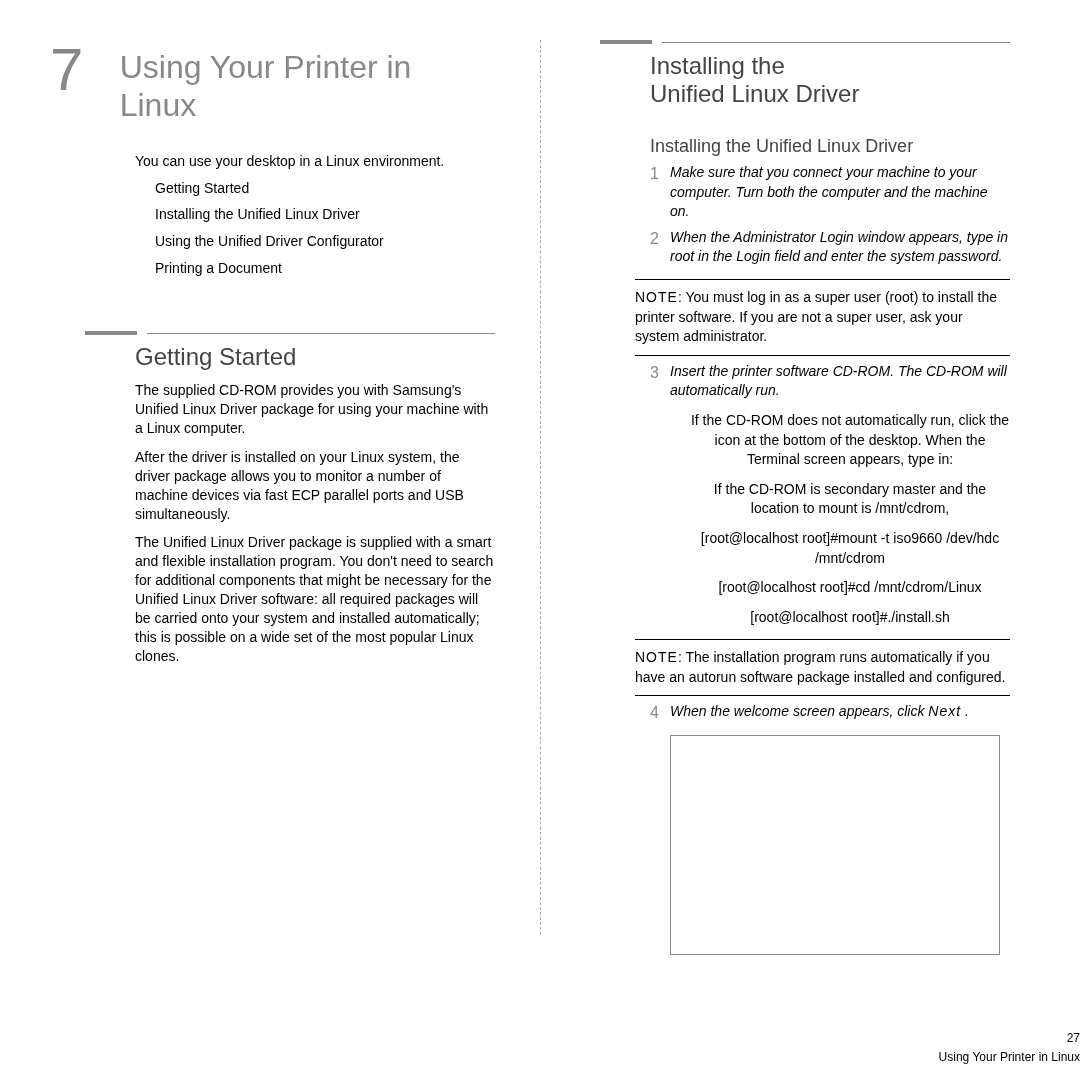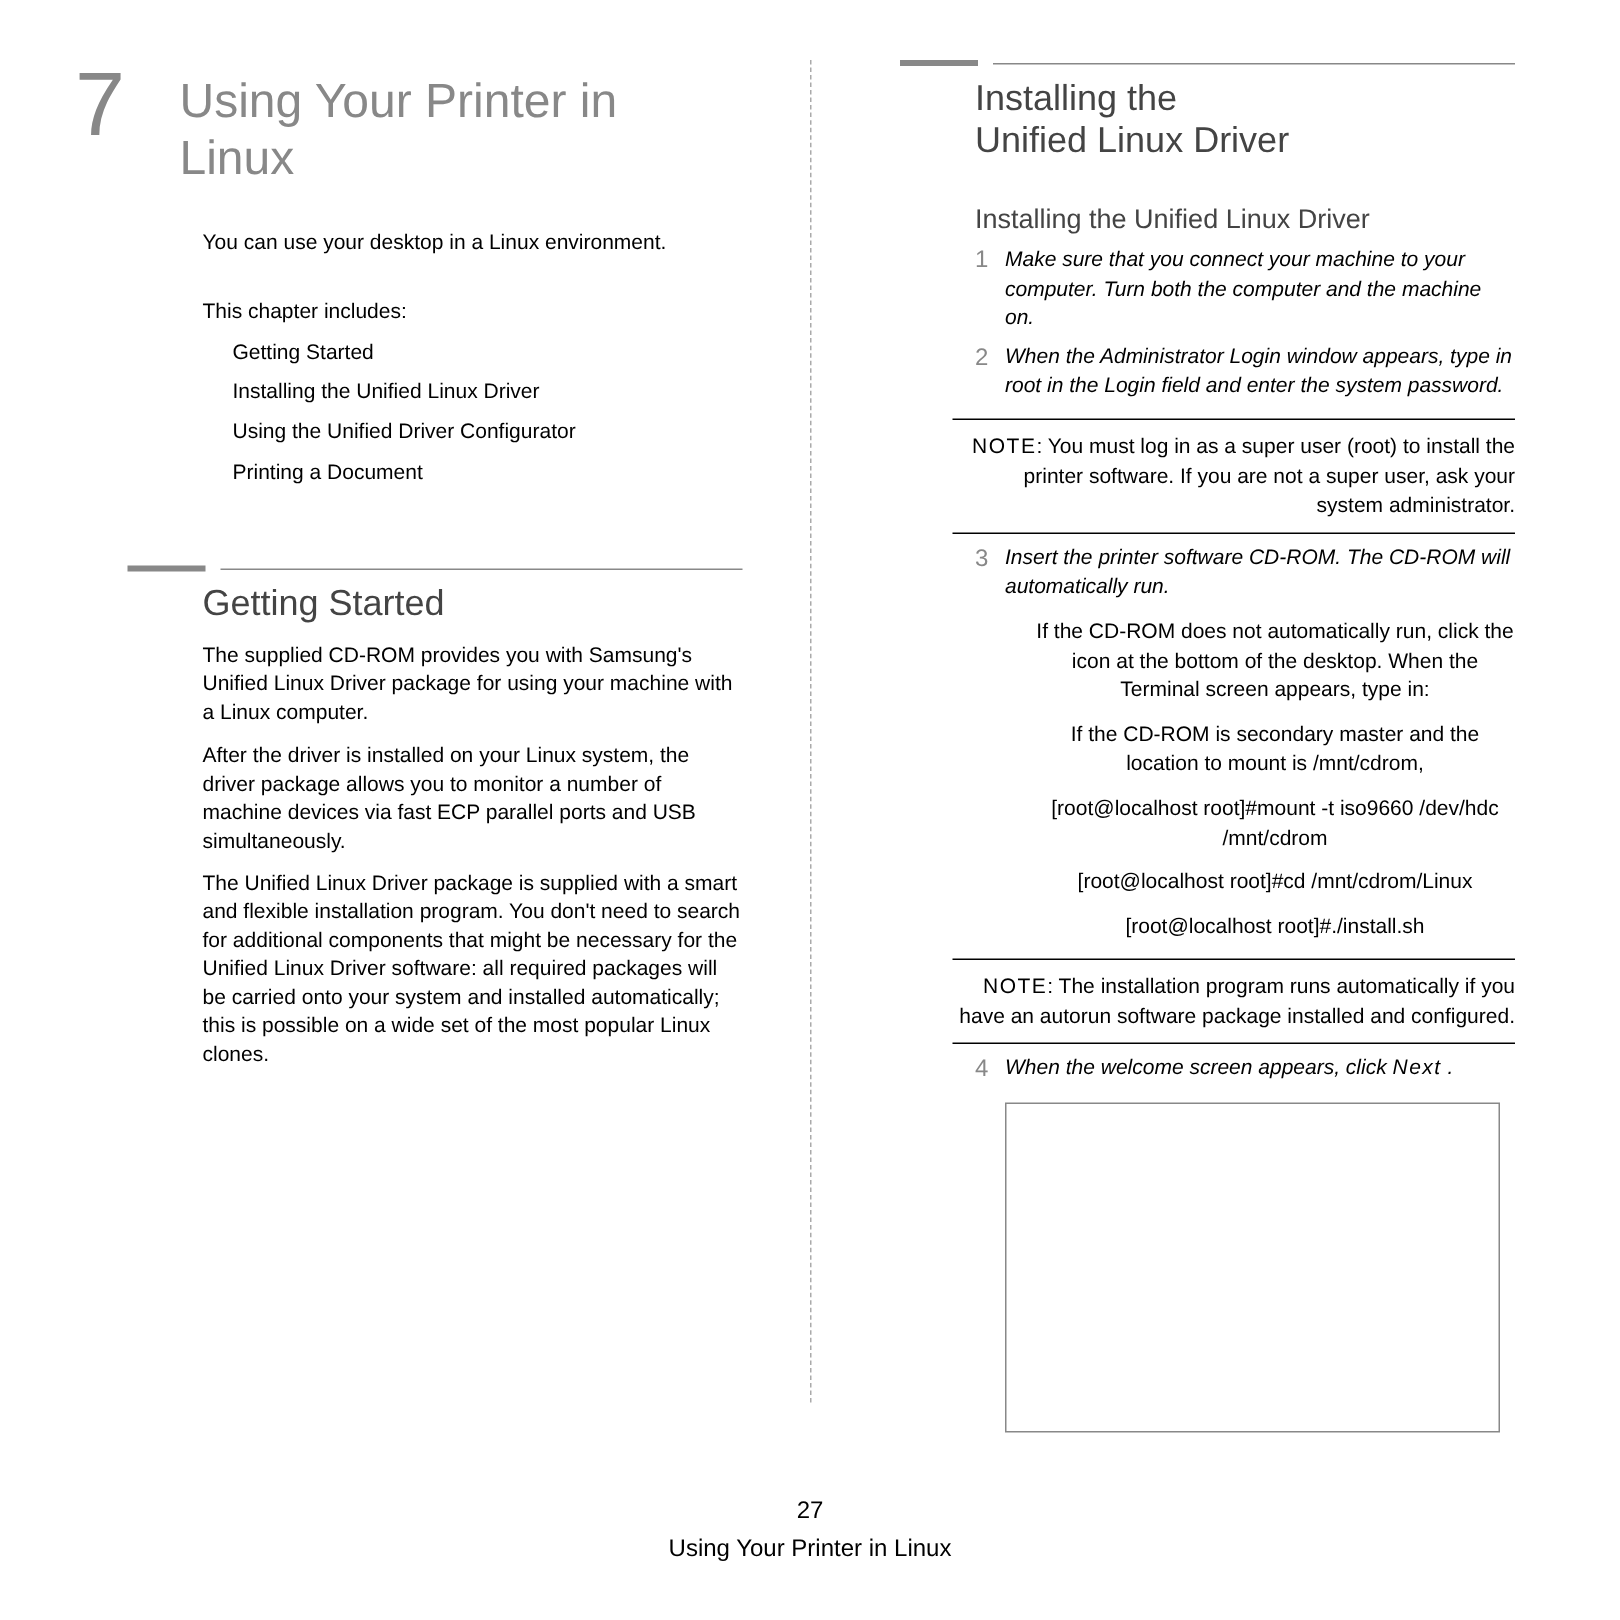--- a/index.html
+++ b/index.html
@@ -80,39 +80,38 @@
   .num-item { display: flex; font-size: 14px; margin-top: 6px; line-height: 1.4; }
   .num-item .n { width: 20px; color: #888; font-size: 16px; font-weight: 400; flex-shrink: 0;}
   .num-item .t { flex: 1; font-style: italic; }
   .note-box {
     border-top: 1px solid #000;
     border-bottom: 1px solid #000;
     padding: 8px 0;
     margin-top: 12px;
     font-size: 14px;
     line-height: 1.4;
-    text-align: right;
   }
   .note-box .smallcaps { font-variant: small-caps; letter-spacing: 1px;}
   .sub-indent { padding-left: 40px; font-size: 14px; margin-top: 10px; line-height: 1.4; text-align: center;}
   .mono { font-family: Arial, Helvetica, sans-serif; }
   .screenshot-box {
     border: 1px solid #888;
     height: 220px;
     margin-top: 10px;
     margin-left: 40px;
     margin-right: 10px;
     background: #fff;
   }
   .footer {
     position: absolute;
-    bottom: 34px;
+    bottom: 13px;
     left: 0; right: 0;
-    text-align: center;
-    font-size: 16px;
+    text-align: right;
+    font-size: 12px;
     line-height: 1.6;
   }
   .col-right .section-rule { margin-top: 0; }
   .col-right .body-indent { padding-left: 85px; }
   .steps { padding-left: 85px; margin-top: 6px;}
   .right-note { margin-left: 70px; margin-right: 0px;}
   .code-root { font-family: Arial; }
 </style>
 </head>
 <body>
@@ -120,21 +119,20 @@
 <div class="page">
 
   <div class="col col-left">
     <div class="chaphead-wrap">
       <div class="chapnum">7</div>
       <div class="chaptitle">Using Your Printer in Linux</div>
     </div>
 
     <div class="body-indent intro">You can use your desktop in a Linux environment.</div>
 
-    <div class="toc-intro" style="padding-left:85px">This chapter includes:</div>
     <div class="toc-list">
       <div>Getting Started</div>
       <div>Installing the Unified Linux Driver</div>
       <div>Using the Unified Driver Configurator</div>
       <div>Printing a Document</div>
     </div>
 
     <div class="section-rule" style="margin-left:35px">
       <div class="bar"></div>
       <div class="line"></div>

